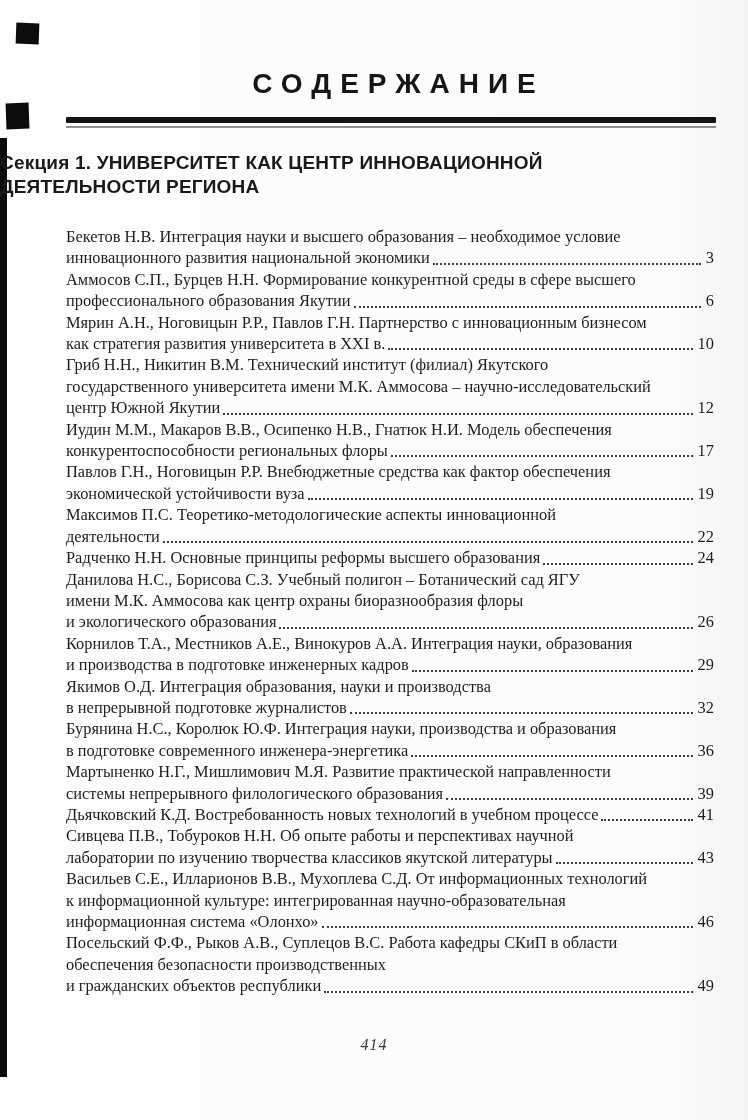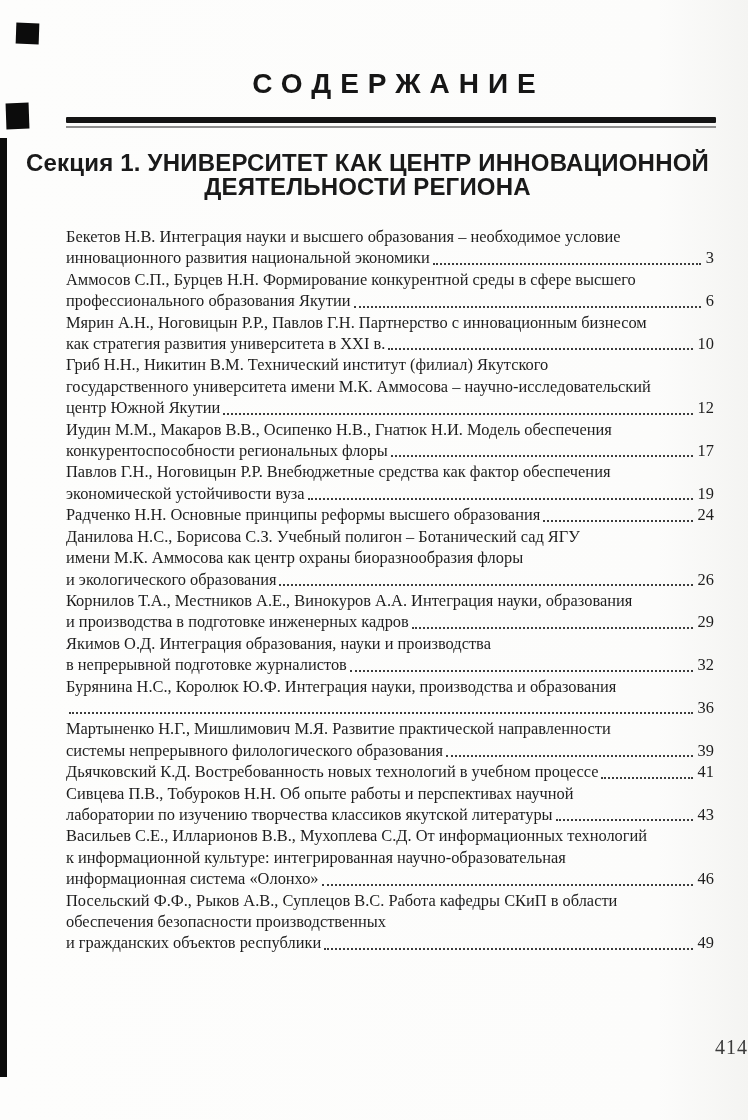--- a/index.html
+++ b/index.html
@@ -31,24 +31,23 @@
     color: #161616;
     padding-left: 40px;
   }
   .rule-wrap { position: absolute; top: 117px; left: 66px; width: 650px; }
   .rule-thick { height: 6px; background: #141414; border-radius: 1px; }
   .rule-thin  { height: 2px; background: #8f8f8f; margin-top: 3px; }
 
   .section-heading {
     position: absolute;
     top: 151px; left: 0; right: 13px;
-    text-align: center;
     font-family: "Liberation Sans", "DejaVu Sans", sans-serif;
     font-weight: bold;
-    font-size: 24px;
+    font-size: 19px;
     line-height: 24px;
     color: #1a1a1a;
     letter-spacing: 0.2px;
   }
 
   .toc {
     position: absolute;
     top: 226px; left: 66px;
     width: 648px;
     font-size: 16.4px;
@@ -62,24 +61,25 @@
     flex: 1 1 auto;
     min-width: 14px;
     border-bottom: 2px dotted #3c3c3c;
     margin: 0 5px 4px 3px;
   }
   .toc .pg { flex: 0 0 auto; text-align: right; }
 
   .folio {
     position: absolute;
     top: 1036px; left: 0; right: 0;
-    text-align: right;
-    font-size: 20px;
+    text-align: center;
+    font-size: 16px;
     color: #3a3a3a;
     letter-spacing: 1px;
+    font-style: italic;
   }
 </style>
 </head>
 <body>
 
 <div class="page">
 
   <div class="mark mark-top"></div>
   <div class="mark mark-mid"></div>
   <div class="mark mark-bar"></div>
@@ -140,20 +140,28 @@
       </div>
       <div class="entry">
         <div class="line"><span class="t"><span class="au">Павлов Г.Н., Ноговицын Р.Р.</span> Внебюджетные средства как фактор обеспечения</span></div>
         <div class="line last">
           <span class="t">экономической устойчивости вуза</span>
           <span class="leader"></span>
           <span class="pg">19</span>
         </div>
       </div>
       <div class="entry">
+        <div class="line"><span class="t"><span class="au">Максимов П.С.</span> Теоретико-методологические аспекты инновационной</span></div>
+        <div class="line last">
+          <span class="t">деятельности</span>
+          <span class="leader"></span>
+          <span class="pg">22</span>
+        </div>
+      </div>
+      <div class="entry">
         <div class="line last">
           <span class="t"><span class="au">Радченко Н.Н.</span> Основные принципы реформы высшего образования </span>
           <span class="leader"></span>
           <span class="pg">24</span>
         </div>
       </div>
       <div class="entry">
         <div class="line"><span class="t"><span class="au">Данилова Н.С., Борисова С.З.</span> Учебный полигон – Ботанический сад ЯГУ</span></div>
         <div class="line"><span class="t">имени М.К. Аммосова как центр охраны биоразнообразия флоры</span></div>
         <div class="line last">
@@ -174,20 +182,21 @@
         <div class="line"><span class="t"><span class="au">Якимов О.Д.</span> Интеграция образования, науки и производства</span></div>
         <div class="line last">
           <span class="t">в непрерывной подготовке журналистов</span>
           <span class="leader"></span>
           <span class="pg">32</span>
         </div>
       </div>
       <div class="entry">
         <div class="line"><span class="t"><span class="au">Бурянина Н.С., Королюк Ю.Ф.</span> Интеграция науки, производства и образования</span></div>
         <div class="line last">
+          <span class="t">в подготовке современного инженера-энергетика</span>
           <span class="leader"></span>
           <span class="pg">36</span>
         </div>
       </div>
       <div class="entry">
         <div class="line"><span class="t"><span class="au">Мартыненко Н.Г., Мишлимович М.Я.</span> Развитие практической направленности</span></div>
         <div class="line last">
           <span class="t">системы непрерывного филологического  образования </span>
           <span class="leader"></span>
           <span class="pg">39</span>

